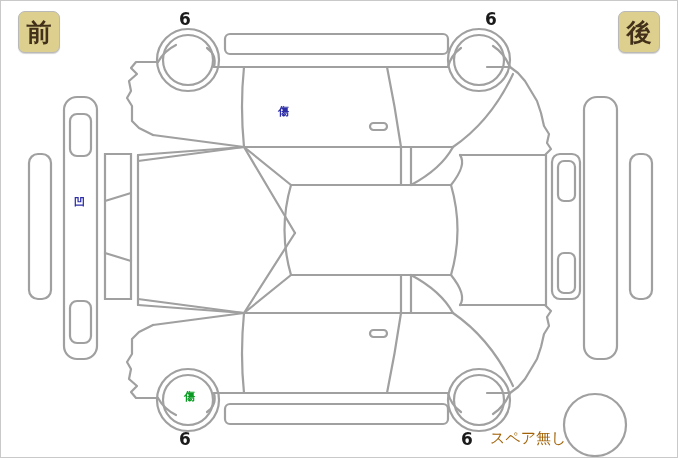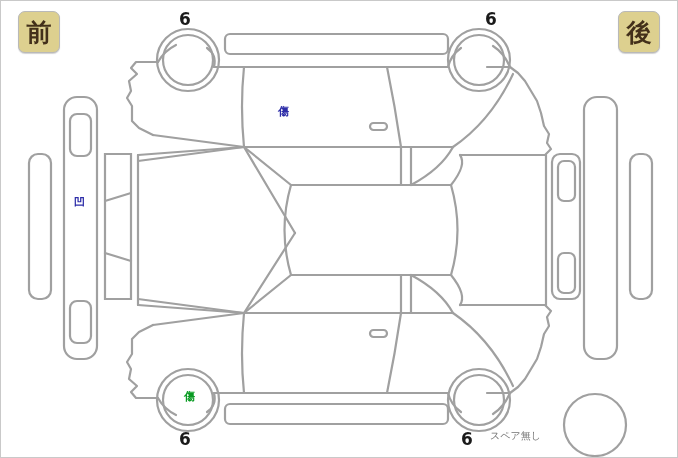--- a/index.html
+++ b/index.html
@@ -72,22 +72,22 @@
   .mark-green { color: #0a9b23; }
 
   #mark-hood-scratch { left: 277px; top: 105px; }
   #mark-front-dent   { left: 73px;  top: 196px; }
   #mark-wheel-scratch{ left: 183px; top: 390px; }
 
   #spare-note {
     position: absolute;
     left: 489px;
     top: 430px;
-    font-size: 10px;
-    color: #737373;
+    font-size: 15px;
+    color: #a16207;
     font-family: "DejaVu Sans", "Liberation Sans", sans-serif;
     line-height: 1;
     white-space: nowrap;
   }
 </style>
 </head>
 <body>
 
 <div id="canvas">
 

